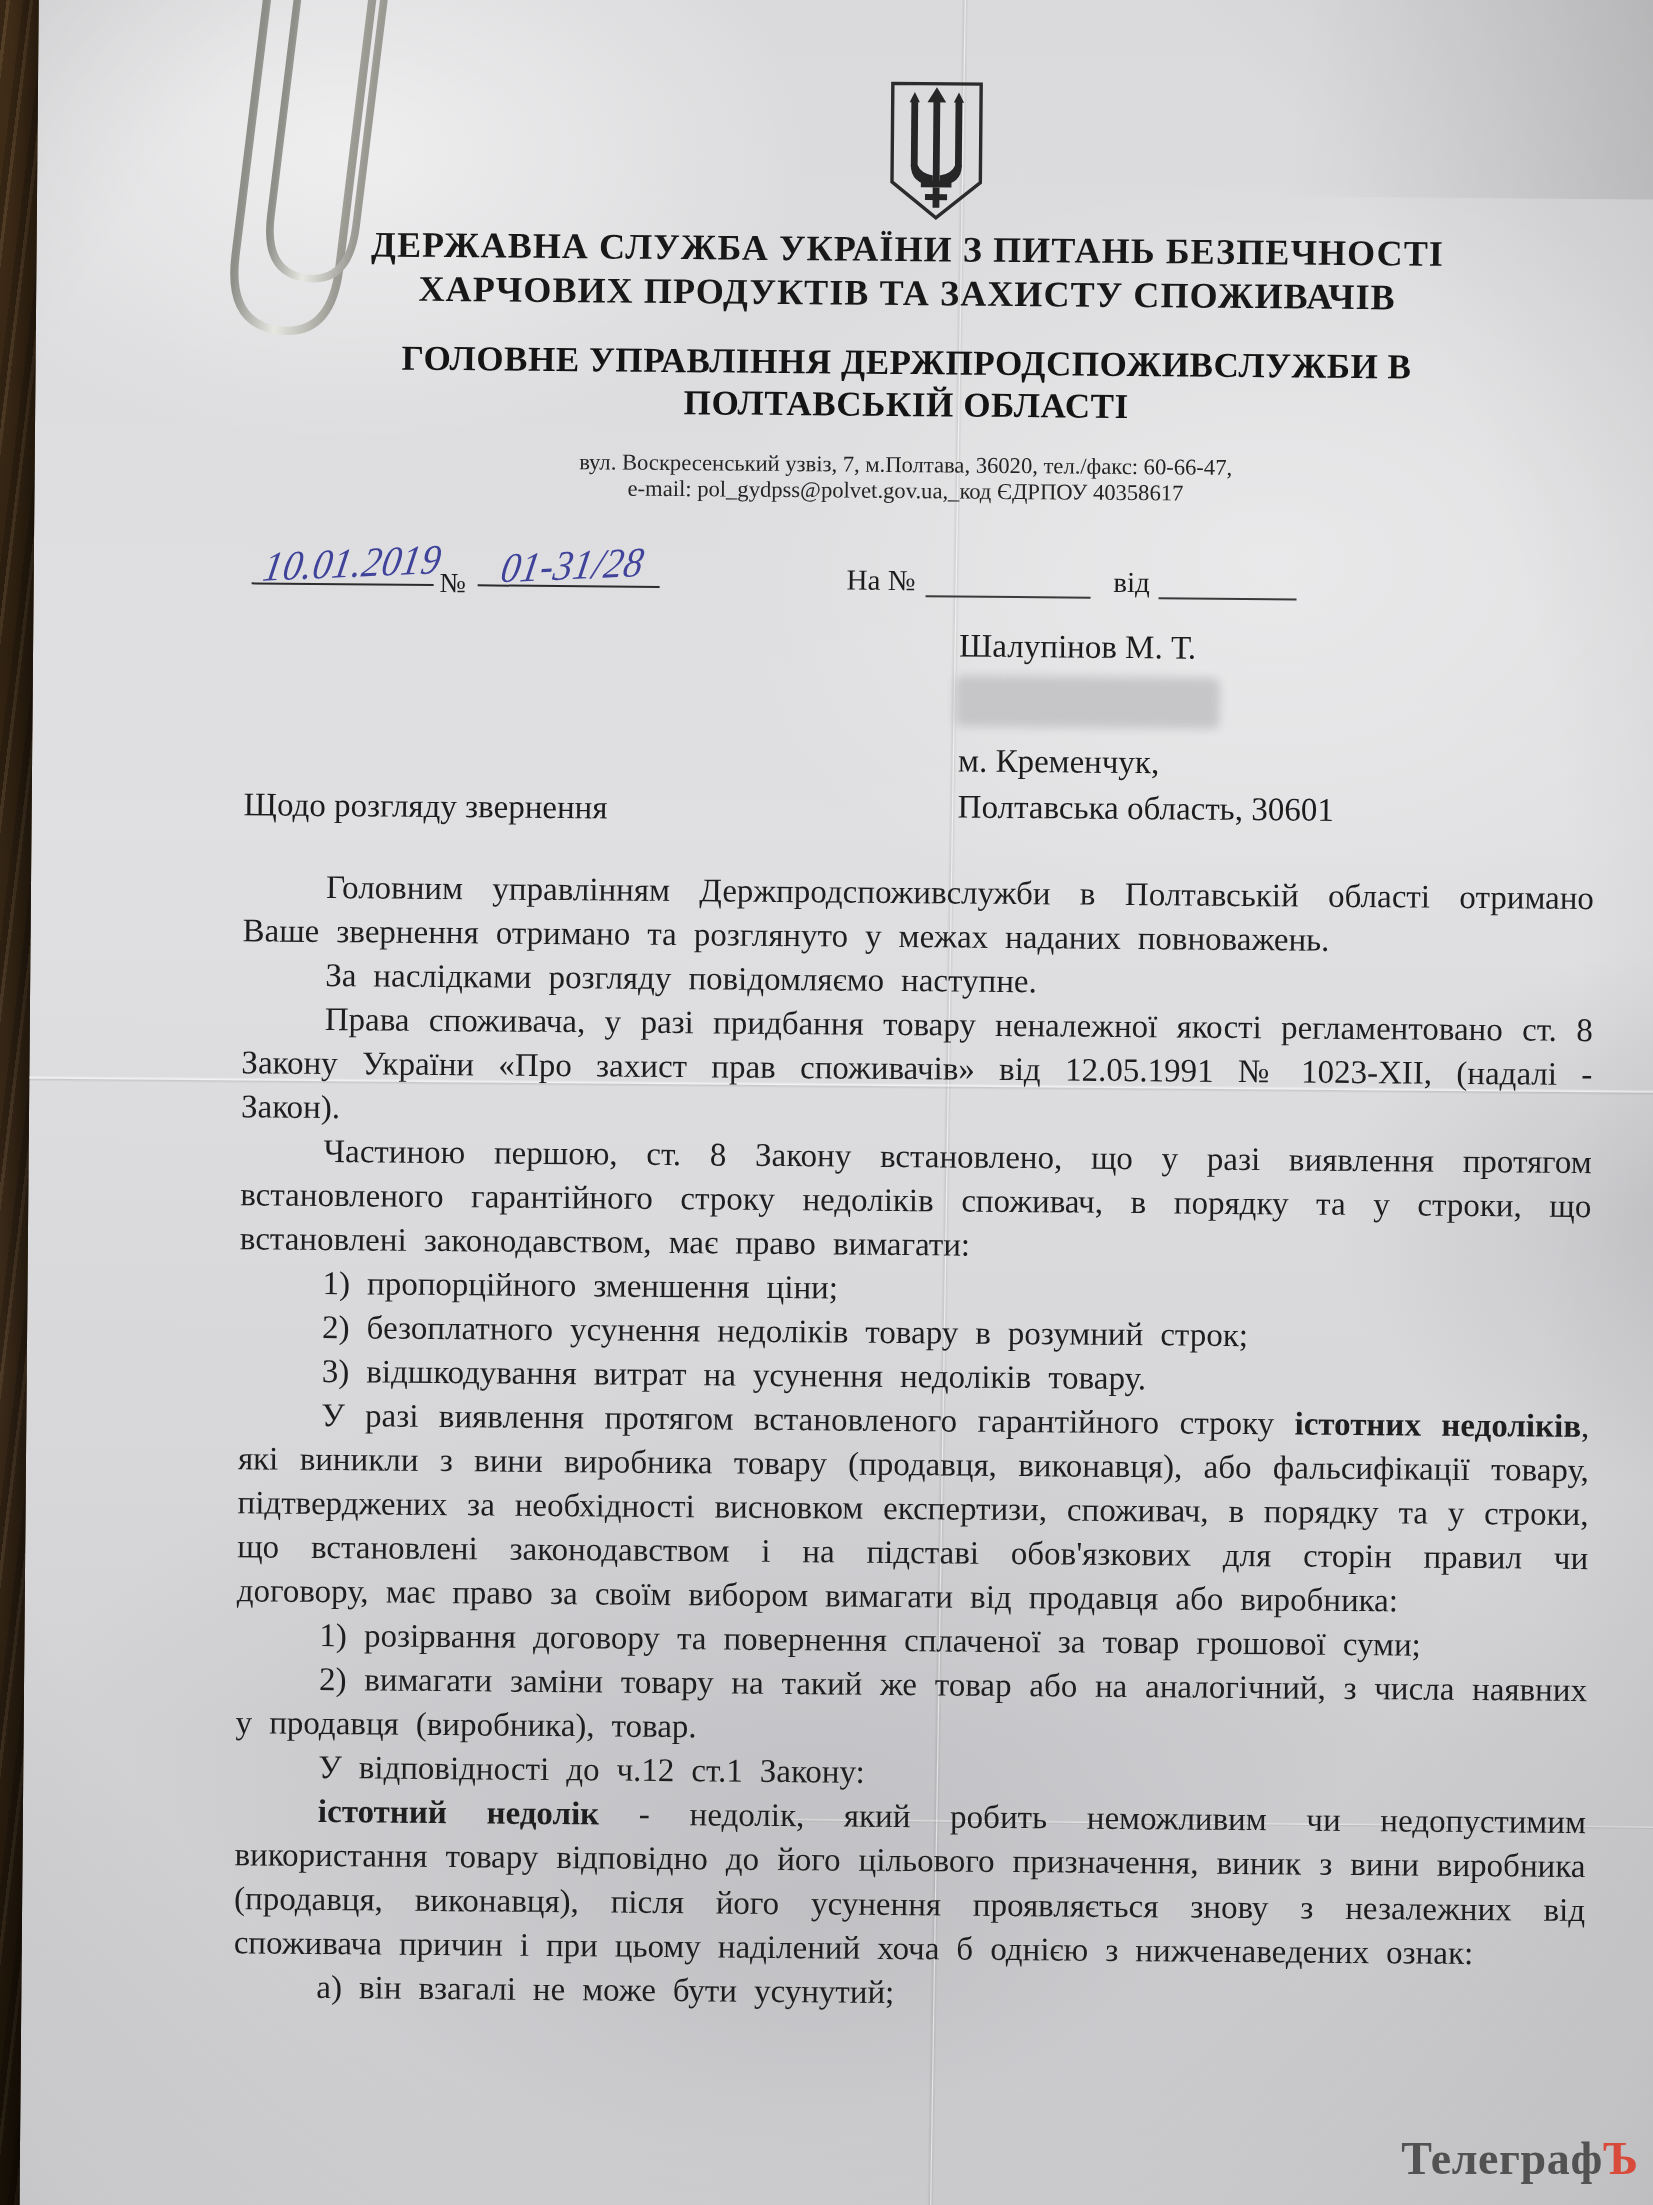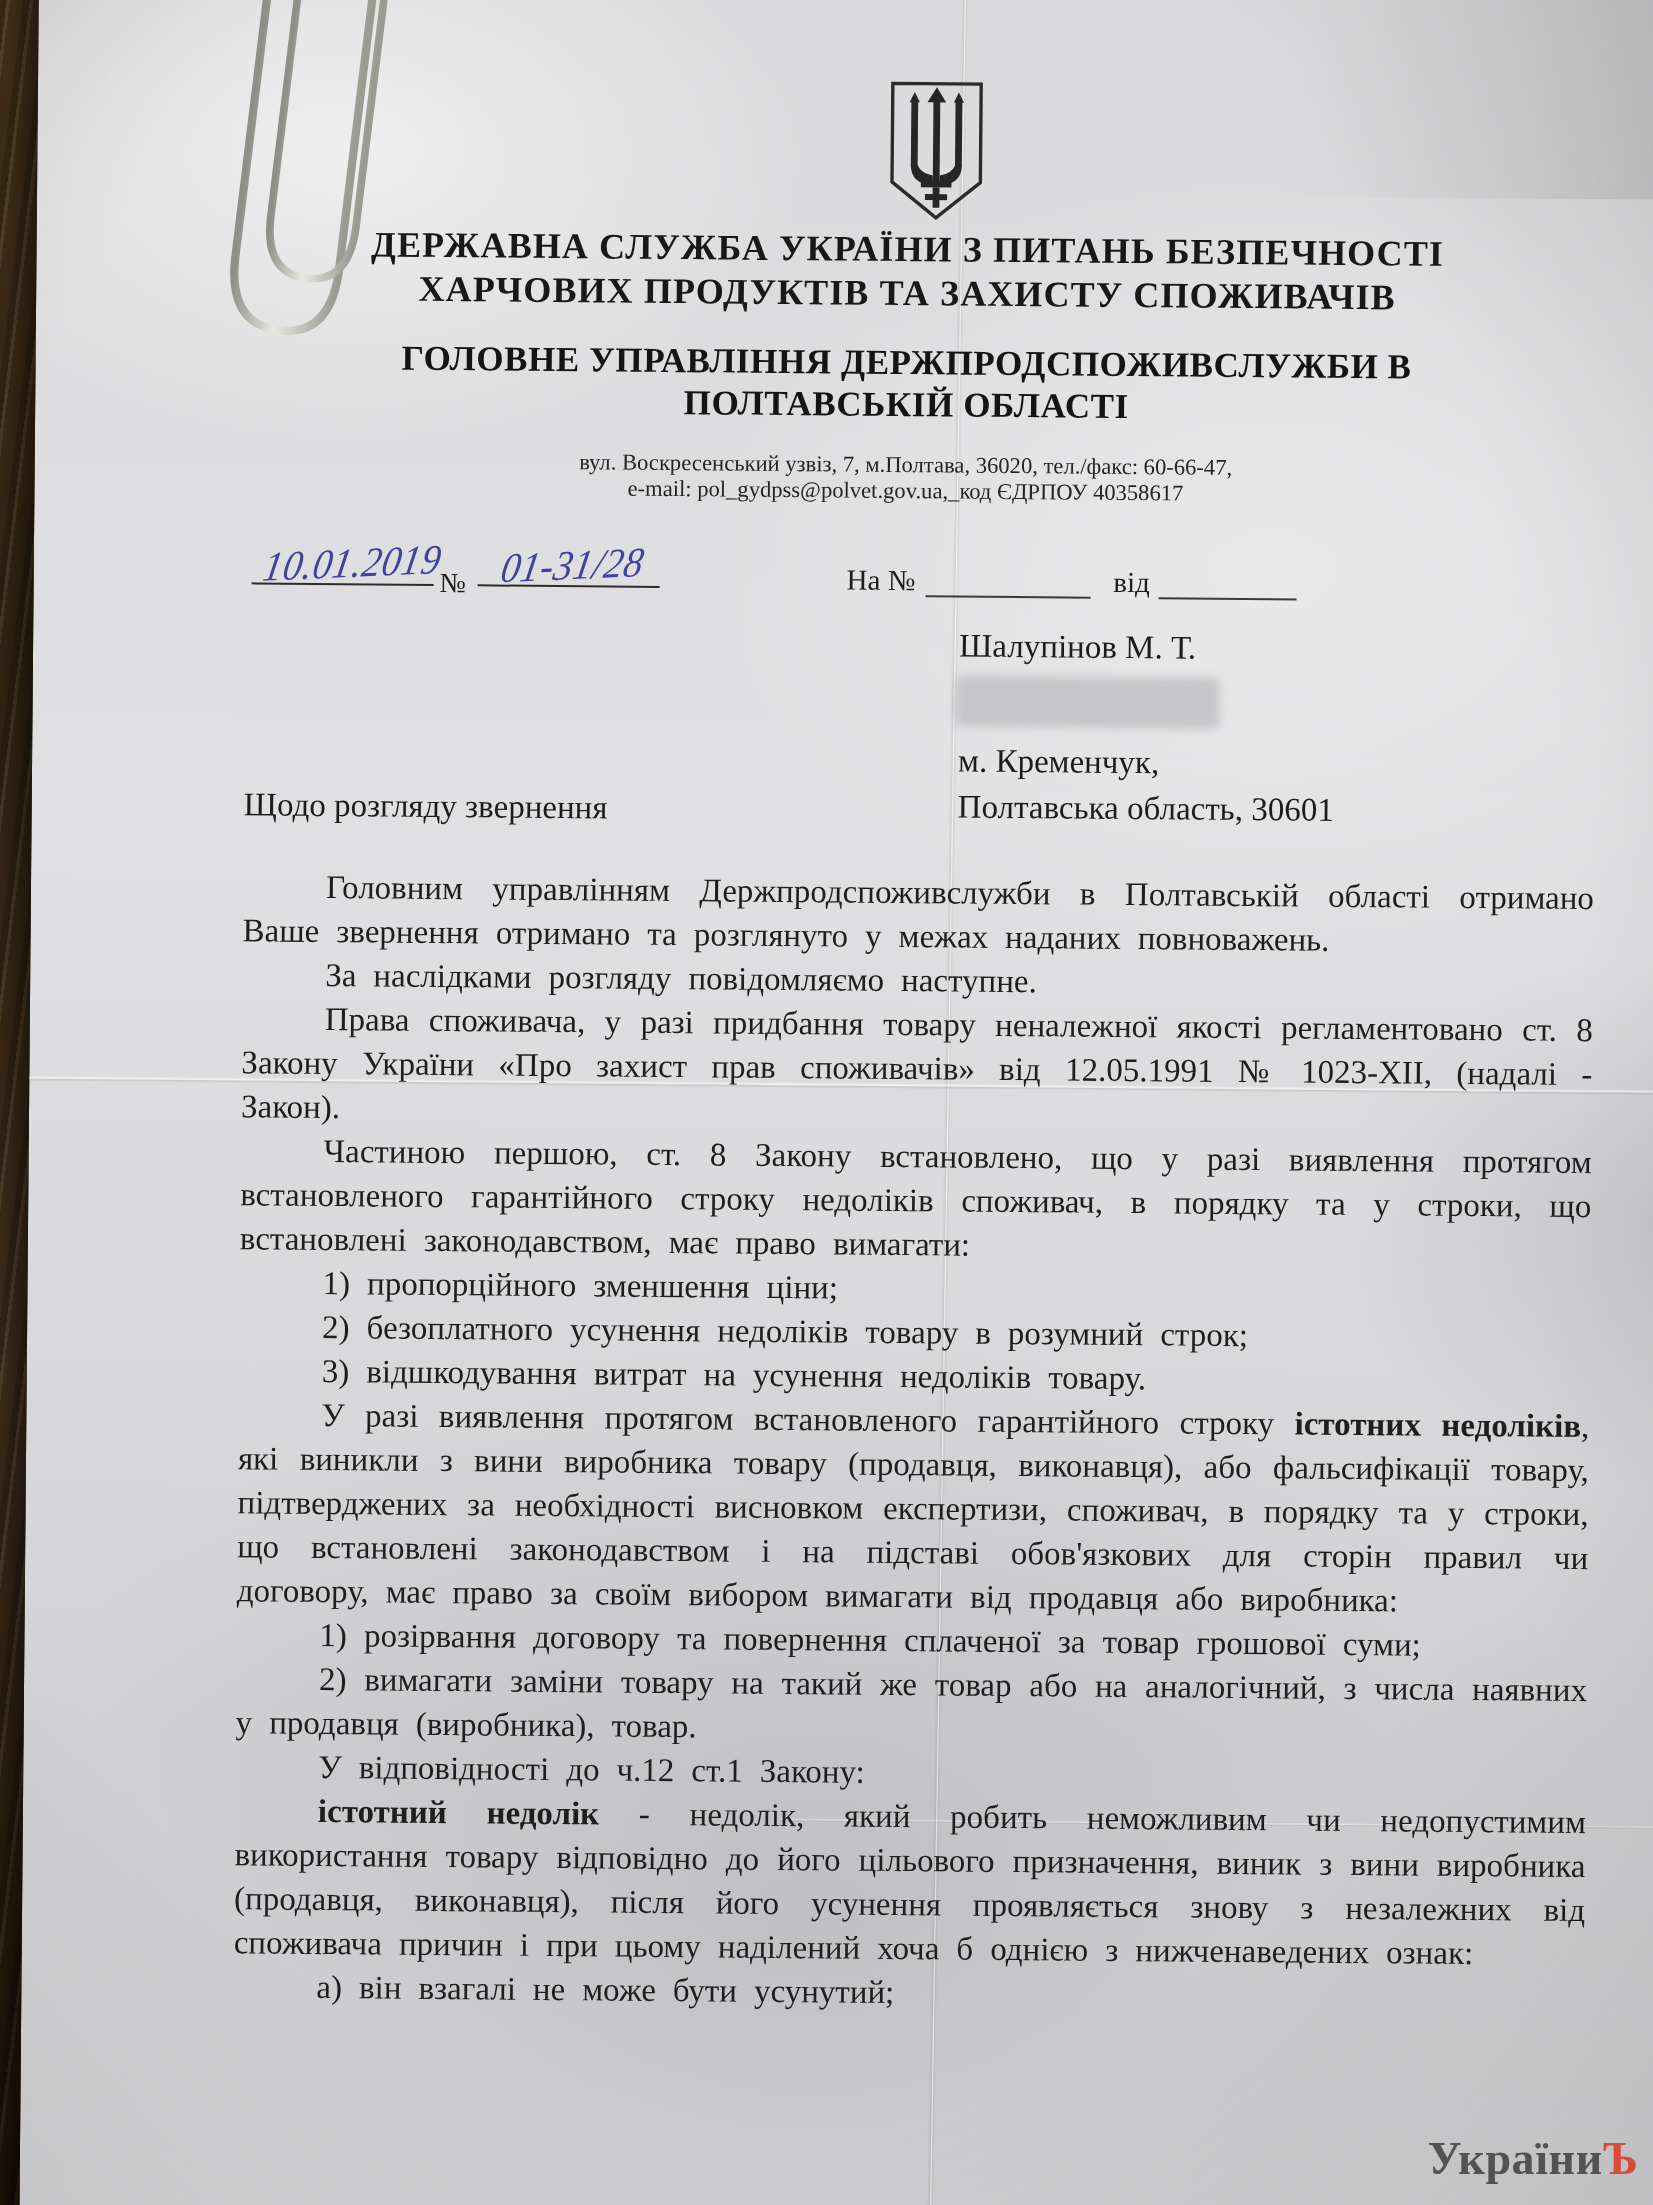--- a/index.html
+++ b/index.html
@@ -178,17 +178,17 @@
         </linearGradient>
       </defs>
       <path d="M60 -30 L60 520 Q60 645 155 645 Q250 645 250 520 L250 -30" fill="none" stroke="url(#wire)" stroke-width="15" stroke-linecap="round"></path>
       <path d="M115 -30 L115 440 Q115 545 193 545 Q271 545 271 440 L271 -30" fill="none" stroke="url(#wire)" stroke-width="14" stroke-linecap="round"></path>
     </svg>
   </div>
 
   <div class="vignette"></div>
 
   <div class="watermark">
-    <span class="wm-gray">України</span><span class="wm-red">Ъ</span>
+    <span class="wm-gray">Телеграф</span><span class="wm-red">Ъ</span>
   </div>
 
 </div>
 
 
 </body></html>

